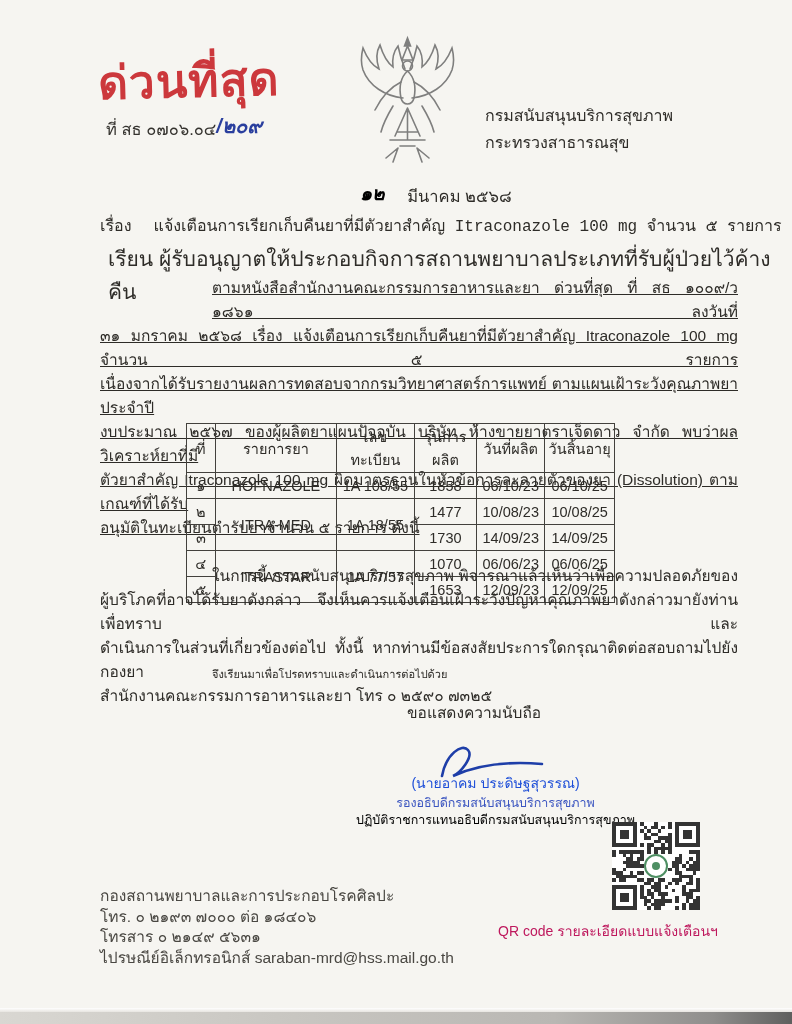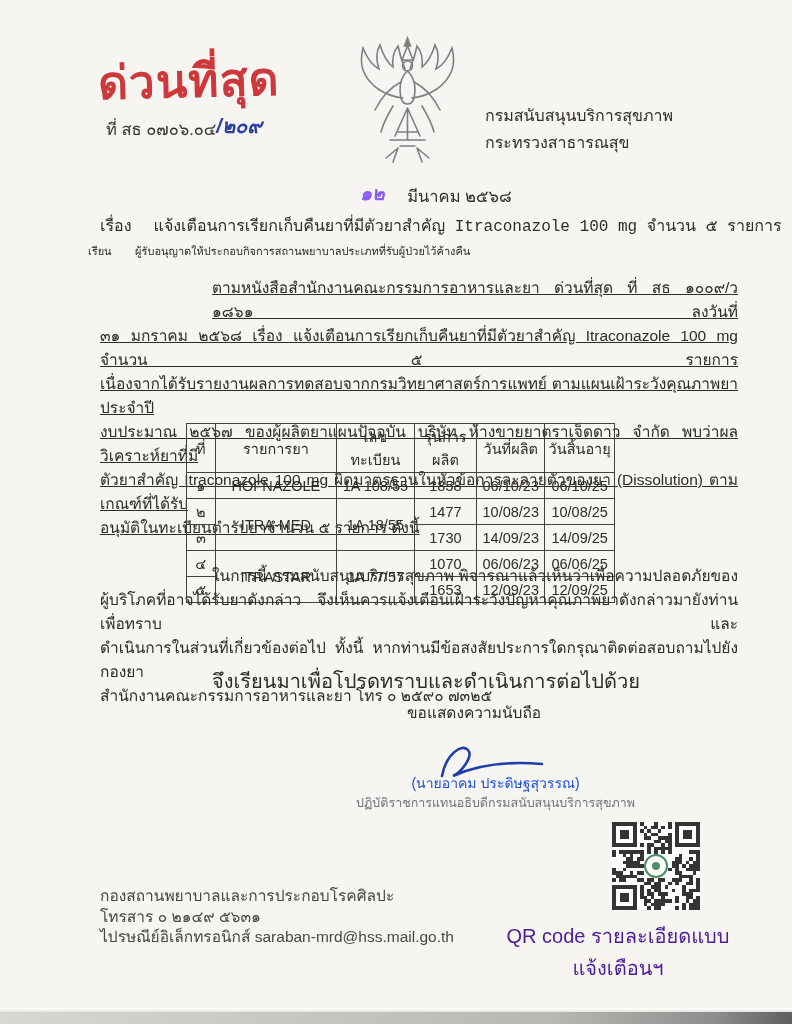--- a/index.html
+++ b/index.html
@@ -18,59 +18,59 @@
   .refline{left:106px;top:112px;font-size:16.5px;color:#35332f;}
   .ref-hand{font-size:20px;font-weight:600;font-style:italic;position:relative;top:-2px;}
   
   .garuda{left:345px;top:34px;width:125px;height:142px;opacity:.85;}
   
   .agency{left:485px;top:102px;font-size:16px;line-height:27px;}
   
   .dateline{left:360px;top:180px;font-size:16.5px;}
   .date-day{font-size:19px;font-weight:600;font-style:italic;margin-right:18px;position:relative;top:-2px;}
   .subjline{left:100px;top:213px;font-size:16px;font-family:Liberation Mono, monospace;}
-  .toline{left:88px;top:242px;font-size:11px;}
+  .toline{left:108px;top:242px;font-size:21px;}
   .lbl{display:inline-block;min-width:44px;}
   
   .para{left:100px;width:638px;font-size:15.5px;line-height:24px;}
   .p1{top:276px;text-decoration:underline;} .p2{top:564px;}
   .jline{width:638px;text-align:justify;text-align-last:justify;white-space:normal;}
   .jline.indent{padding-left:112px;width:526px;}
   .jline.last{text-align-last:left;}
   
   table.recall{
     position:absolute;left:186px;top:423px;width:429px;
     border-collapse:collapse;font-size:14.5px;
   }
   table.recall td,table.recall th{
     border:1.4px solid #43413d;text-align:center;vertical-align:middle;
     padding:1px 2px;font-weight:400;color:#2e2c28;
   }
   table.recall th{height:24px;}
   table.recall td{height:21px;}
-  .closing{left:212px;top:665px;font-size:20px;}
+  .closing{left:212px;top:665px;font-size:11px;}
   .salute{left:407px;top:700px;font-size:15.5px;}
   .sig-svg{left:436px;top:740px;width:110px;height:42px;}
   .signer{left:353px;top:772px;width:285px;text-align:center;}
   .signer .name{font-size:14px;color:#1d4ed8;}
   .signer .t1,.signer .t2{font-size:12.5px;line-height:15px;margin-top:2px;}
   
   .footer{left:100px;top:886px;font-size:15.5px;line-height:20.5px;color:#494742;}
   
   .qr{left:612px;top:822px;width:88px;height:88px;background:#fff;}
   .qr-grid{display:grid;grid-template-columns:repeat(25,1fr);grid-template-rows:repeat(25,1fr);width:88px;height:88px;}
   .qr-grid i{display:block;}
   .qr-grid i.on{background:#343434;}
   .qf{position:absolute;width:25px;height:25px;border:4px solid #343434;box-sizing:border-box;background:#fff;}
   .qf::after{content:"";position:absolute;inset:4px;background:#343434;}
   .qf.tl{left:0;top:0;} .qf.tr{right:0;top:0;} .qf.bl{left:0;bottom:0;}
   .qr-logo{position:absolute;left:32px;top:32px;width:24px;height:24px;border-radius:50%;
     background:#fff;border:2px solid #4e8f63;box-sizing:border-box;}
   .qr-logo::after{content:"";position:absolute;left:6px;top:6px;width:8px;height:8px;border-radius:50%;background:#4e8f63;}
-  .qr-caption{left:498px;top:920px;width:240px;text-align:center;font-size:20px;color:#4c1d95;}
+  .qr-caption{left:498px;top:920px;width:240px;text-align:left;font-size:14px;color:#be185d;}
   
   .scan-edge{left:0;top:1012px;width:792px;height:12px;
     background:linear-gradient(90deg,#d9d7d2 0%,#c9c7c2 35%,#b9b7b3 70%,#8f8e8c 90%,#5f5f5e 100%);}
   .scan-edge-top{left:0;top:1008px;width:792px;height:4px;background:linear-gradient(#ffffff,#e7e5e0);}
 </style>
 </head>
 <body>
 
 <div class="abs stamp" style="color:#c9282d">ด่วนที่สุด</div>
 
@@ -92,21 +92,21 @@
   <path d="M62.5,72 L50,100 M62.5,74 L62.5,104 M62.5,72 L75,100 M52,96 L73,96 M45,104 L80,104 M55,110 L70,110"></path>
   <path d="M53,112 L41,122 M53,112 L48,126 M72,112 L84,122 M72,112 L77,126"></path>
 </svg>
 
 <div class="abs agency">
   <div>กรมสนับสนุนบริการสุขภาพ</div>
   <div>กระทรวงสาธารณสุข</div>
 </div>
 
 <div class="abs dateline">
-  <span class="date-day" style="color:#8b5cf6">๑๒</span>
+  <span class="date-day" style="color:#000000">๑๒</span>
   <span>มีนาคม ๒๕๖๘</span>
 </div>
 
 <div class="abs subjline">
   <span class="lbl">เรื่อง</span>
   <span>แจ้งเตือนการเรียกเก็บคืนยาที่มีตัวยาสำคัญ Itraconazole 100 mg จำนวน ๕ รายการ</span>
 </div>
 
 <div class="abs toline">
   <span class="lbl">เรียน</span>
@@ -181,25 +181,27 @@
 <div class="abs closing">จึงเรียนมาเพื่อโปรดทราบและดำเนินการต่อไปด้วย</div>
 
 <div class="abs salute">ขอแสดงความนับถือ</div>
 
 <svg class="abs sig-svg" viewBox="0 0 110 42" fill="none" stroke="#1e3ea8" stroke-width="2.6" stroke-linecap="round">
   <path d="M6,36 C10,14 26,3 32,10 C38,17 24,33 17,36 C30,30 58,20 106,24"></path>
 </svg>
 
 <div class="abs signer">
   <div class="name">(นายอาคม ประดิษฐสุวรรณ)</div>
-  <div class="t2" style="color:#737373">ปฏิบัติราชการแทนอธิบดีกรมสนับสนุนบริการสุขภาพ</div>
+  <div class="t1" style="color:#3b55c0">รองอธิบดีกรมสนับสนุนบริการสุขภาพ</div>
+  <div class="t2" style="color:#000000">ปฏิบัติราชการแทนอธิบดีกรมสนับสนุนบริการสุขภาพ</div>
 </div>
 
 <div class="abs footer">
   <div>กองสถานพยาบาลและการประกอบโรคศิลปะ</div>
+  <div>โทร.  ๐ ๒๑๙๓ ๗๐๐๐ ต่อ ๑๘๔๐๖</div>
   <div>โทรสาร ๐ ๒๑๔๙ ๕๖๓๑</div>
   <div>ไปรษณีย์อิเล็กทรอนิกส์ saraban-mrd@hss.mail.go.th</div>
 </div>
 
 <div class="abs qr">
   <div class="qr-grid">
       <i></i>
       <i></i>
       <i></i>
       <i></i>

